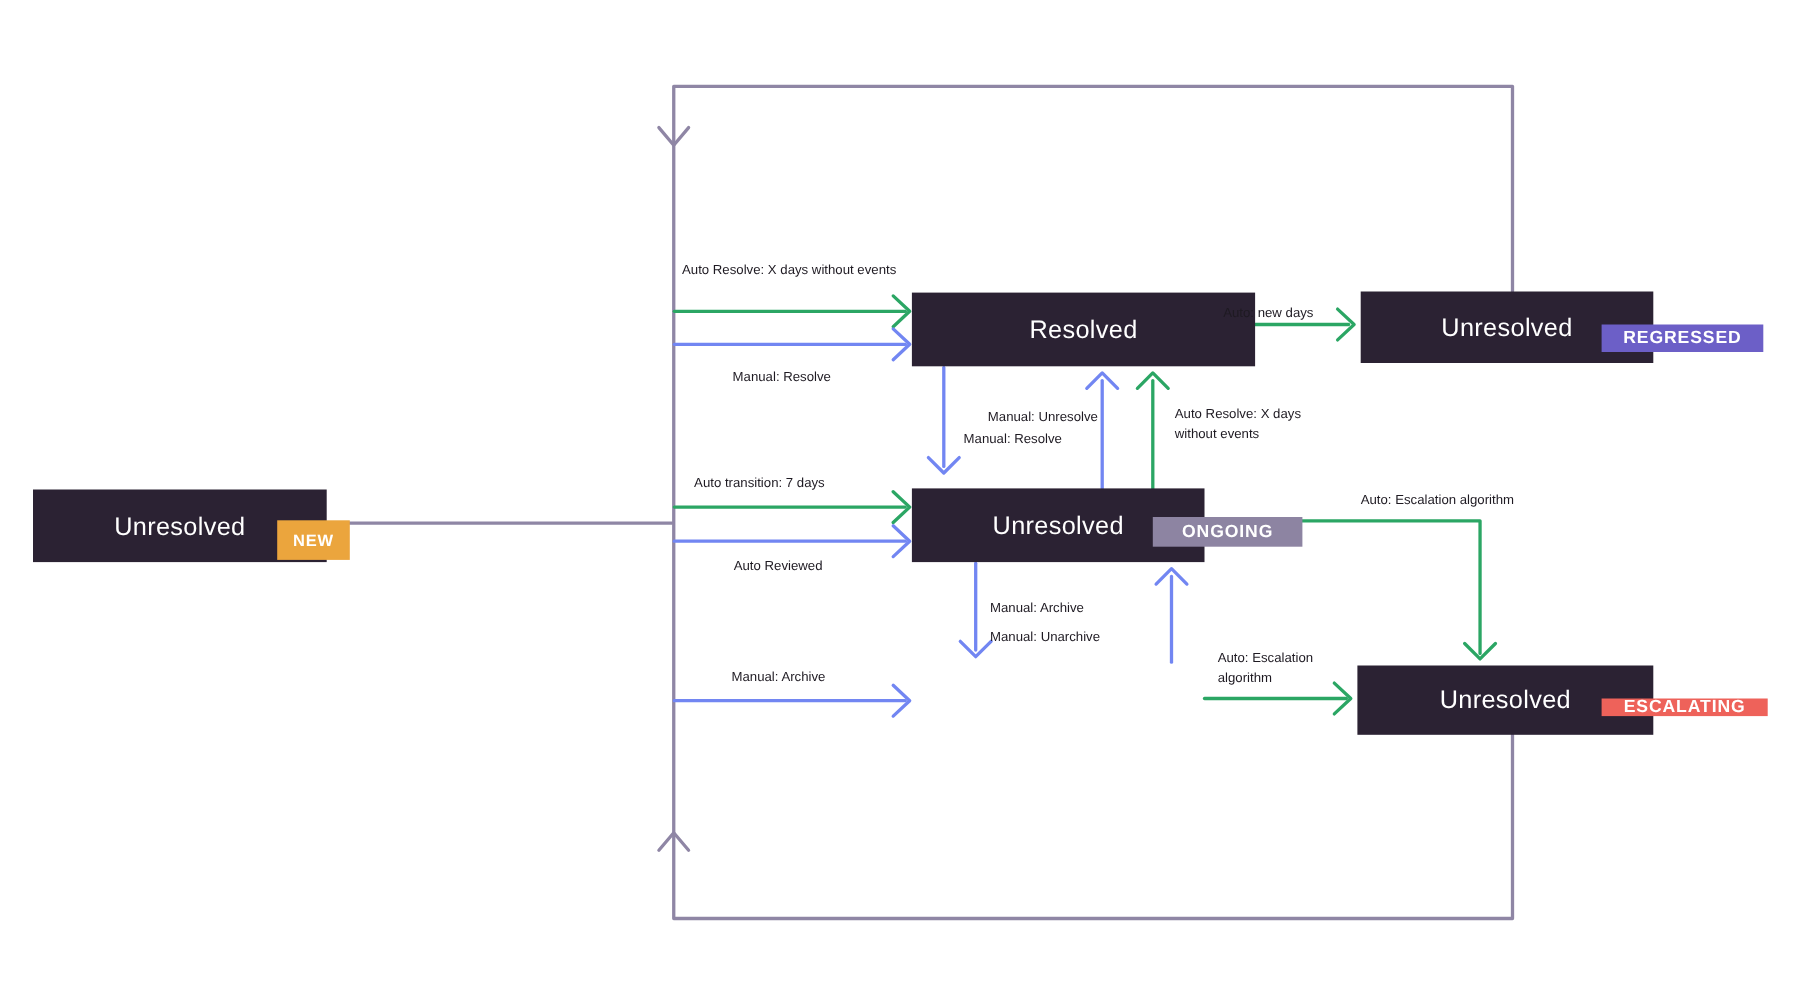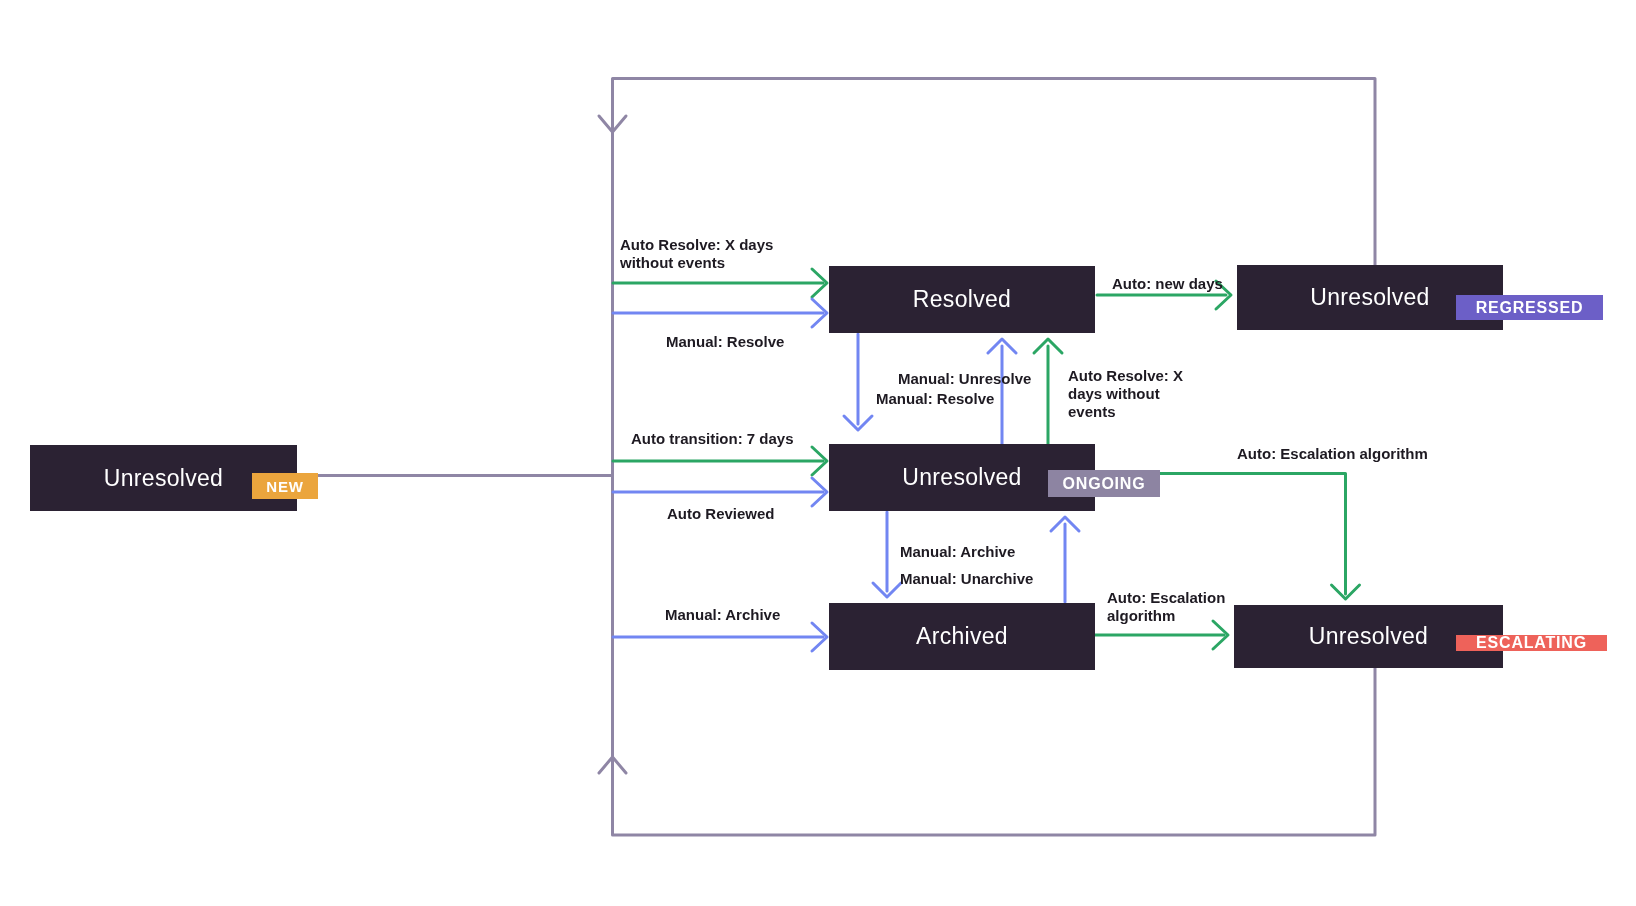--- a/index.html
+++ b/index.html
@@ -13,21 +13,21 @@
   .state{position:absolute;z-index:2;background:var(--state-box,#2b2233);color:#ffffff;
          display:flex;align-items:center;justify-content:center;
          font-size:23px;font-weight:400;letter-spacing:.3px;}
   .badge{position:absolute;z-index:3;color:#ffffff;display:flex;align-items:center;justify-content:center;
          font-size:16px;font-weight:600;letter-spacing:.8px;margin-top:40px;}
   .badge-new{background:var(--badge-new,#eba53d);}
   .badge-ongoing{background:var(--badge-ongoing,#8d84a2);}
   .badge-regressed{background:var(--badge-regressed,#6c5fc7);}
   .badge-escalating{background:var(--badge-escalating,#ee625a);}
   .lbl{position:absolute;z-index:2;color:var(--label-text,#1e1a22);
-       font-size:15px;line-height:18px;font-weight:700;}
+       font-size:12px;line-height:18px;font-weight:400;}
   .nowrap{white-space:nowrap;}
 </style>
 </head>
 <body>
 
 <div id="canvas">
 
   <svg id="arrows" width="1636" height="906" viewBox="0 0 1636 906">
 
     <path class="ln st-loop" d="M1375,265 L1375,78.5 L612.5,78.5 L612.5,835 L1375,835 L1375,668"></path>
@@ -58,28 +58,27 @@
     <path class="ln st-manual" d="M844,416 L858,430 L872,416"></path>
     <path class="ln st-manual" d="M1002,444 L1002,346"></path>
     <path class="ln st-manual" d="M988,353 L1002,339 L1016,353"></path>
     <path class="ln st-manual" d="M887,512 L887,591"></path>
     <path class="ln st-manual" d="M873,583 L887,597 L901,583"></path>
     <path class="ln st-manual" d="M1065,602 L1065,524"></path>
     <path class="ln st-manual" d="M1051,531 L1065,517 L1079,531"></path>
   </svg>
 
   <div class="state" style="left:30px;top:445px;width:267px;height:66px;">Unresolved</div>
-  <div class="state" style="left:829px;top:266px;width:266px;height:67px;">Resolved</div>
+  <div class="state" style="left:829px;top:266px;width:312px;height:67px;">Resolved</div>
   <div class="state" style="left:829px;top:444px;width:266px;height:67px;">Unresolved</div>
-  <div class="state" style="left:829px;top:603px;width:266px;height:67px;">Archived</div>
   <div class="state" style="left:1237px;top:265px;width:266px;height:65px;">Unresolved</div>
   <div class="state" style="left:1234px;top:605px;width:269px;height:63px;">Unresolved</div>
 
-  <div class="badge badge-new" style="left:252px;top:433px;width:66px;height:26px;font-size:15px;">NEW</div>
-  <div class="badge badge-ongoing" style="left:1048px;top:430px;width:112px;height:27px;">ONGOING</div>
+  <div class="badge badge-new" style="left:252px;top:433px;width:66px;height:36px;font-size:15px;">NEW</div>
+  <div class="badge badge-ongoing" style="left:1048px;top:430px;width:136px;height:27px;">ONGOING</div>
   <div class="badge badge-regressed" style="left:1456px;top:255px;width:147px;height:25px;">REGRESSED</div>
   <div class="badge badge-escalating" style="left:1456px;top:595px;width:151px;height:16px;">ESCALATING</div>
 
   <div class="lbl" style="left:620px;top:236px;width:210px;">Auto Resolve: X days without events</div>
   <div class="lbl nowrap" style="left:666px;top:333px;">Manual: Resolve</div>
   <div class="lbl nowrap" style="left:631px;top:430px;">Auto transition: 7 days</div>
   <div class="lbl nowrap" style="left:667px;top:505px;">Auto Reviewed</div>
   <div class="lbl nowrap" style="left:665px;top:606px;">Manual: Archive</div>
   <div class="lbl nowrap" style="left:872px;top:370px;margin-left:26px;">Manual: Unresolve</div>
   <div class="lbl nowrap" style="left:876px;top:390px;">Manual: Resolve</div>

